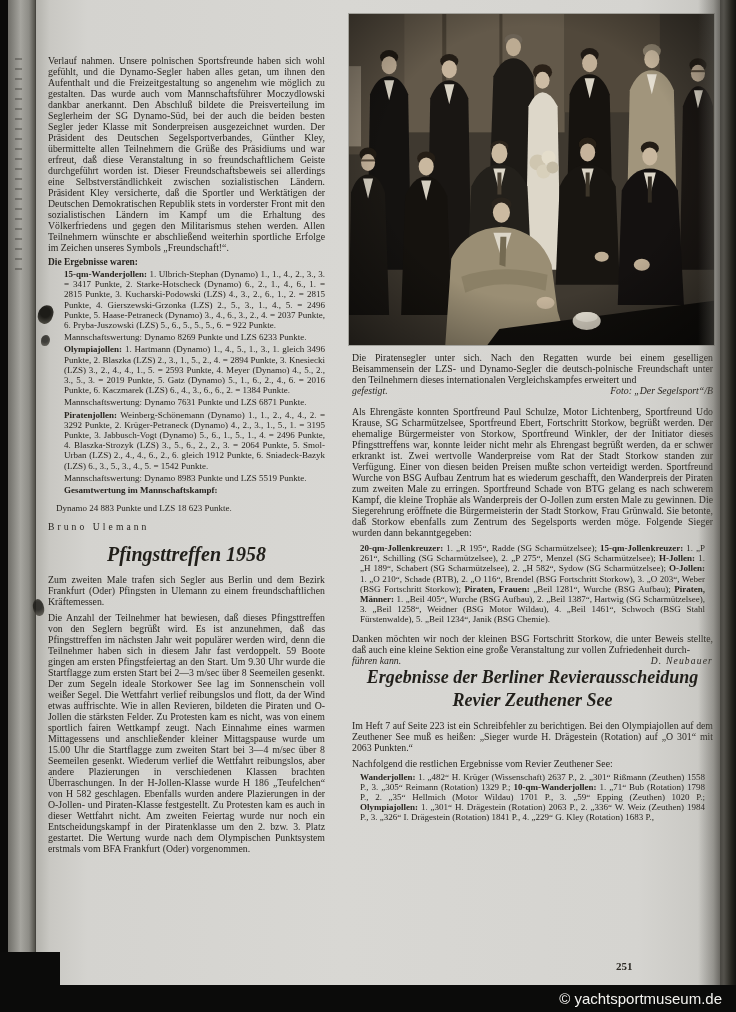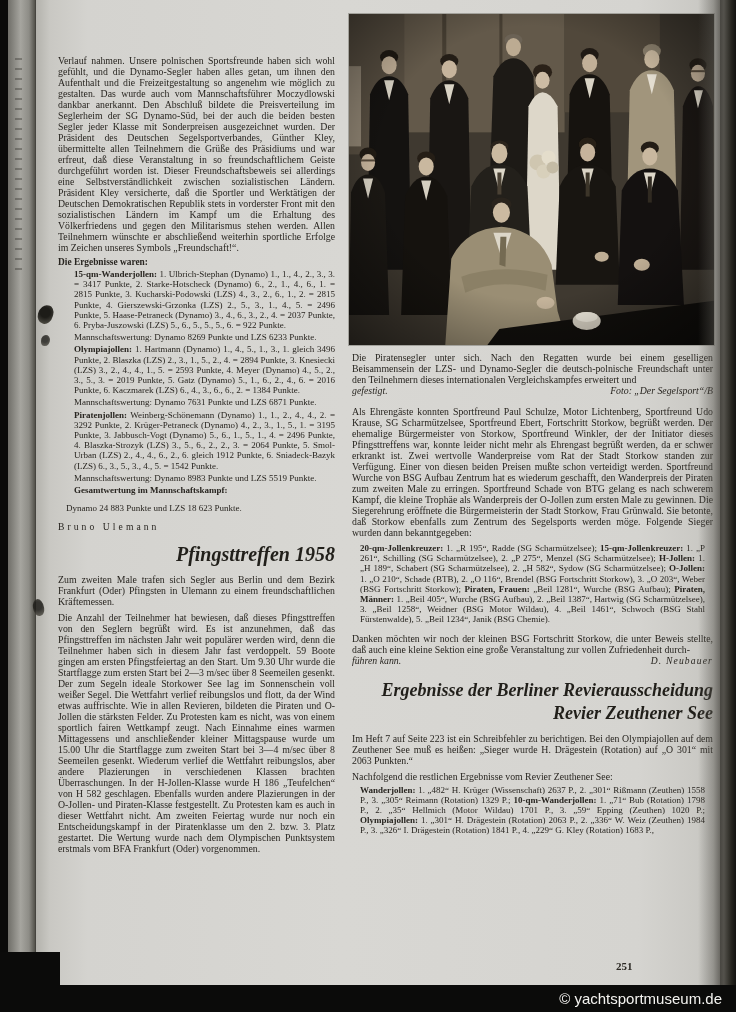--- a/index.html
+++ b/index.html
@@ -24,32 +24,32 @@
   .bottom-bar{position:absolute;left:0;top:985px;width:736px;height:27px;background:#0b0b0a;
     display:flex;align-items:center;justify-content:flex-end;padding-right:14px;box-sizing:border-box;}
   .watermark{color:#f4f3f0;font-family:"Liberation Sans","DejaVu Sans",sans-serif;font-size:15px;}
 
   .blob{position:absolute;background:radial-gradient(circle at 45% 40%,#1d1c18 35%,#504e46 85%,transparent);}
   .blob1{left:38px;top:305px;width:15px;height:19px;border-radius:60% 45% 55% 50%;transform:rotate(14deg);}
   .blob2{left:41px;top:335px;width:9px;height:11px;border-radius:55% 45% 60% 40%;opacity:.8;}
   .blob3{left:33px;top:599px;width:11px;height:17px;border-radius:50% 60% 45% 55%;transform:rotate(-8deg);opacity:.85;}
 
   
-  .col-left{position:absolute;left:58px;top:55px;width:277px;color:#282520;}
+  .col-left{position:absolute;left:48px;top:55px;width:277px;color:#282520;}
   .col-right{position:absolute;left:352px;top:352px;width:361px;color:#282520;}
   .body-text{font-size:9.8px;line-height:11px;text-align:justify;margin:0;}
   .small-text{font-size:9px;line-height:10.2px;text-align:justify;margin:8px;}
   .sec-head{font-size:9.4px;font-weight:bold;margin:4px 0 1px 0;}
   .res{margin:2px 0 0 16px;}
   .byline{text-align:left;font-size:9.6px;letter-spacing:.32em;margin:5px 2px 0 0;}
   .byline2{font-size:9.6px;letter-spacing:.12em;}
-  .script-head{font-style:italic;text-align:right;color:#211f1a;margin:0;
+  .script-head{font-style:italic;text-align:center;color:#211f1a;margin:0;
     font-family:"Liberation Serif","DejaVu Serif",serif;}
   .script-head.h1{font-size:20px;line-height:23px;margin-top:11px;}
-  .script-head.h2{font-size:18px;line-height:22px;margin-top:13px;}
+  .script-head.h2{font-size:18px;line-height:22px;}
   .tail-row{display:flex;justify-content:space-between;font-size:9.8px;line-height:11px;font-style:italic;}
   .mt3{margin-top:3px;} .mt5{margin-top:5px;} .mt8{margin-top:8px;} .mt10{margin-top:10px;}
   .page-number{position:absolute;left:616px;top:960px;font-size:11px;font-weight:bold;color:#2b2823;}
 
   
   .photo{position:absolute;left:349px;top:14px;width:365px;height:331px;box-shadow:0 0 0 1px #a3a29c;}
   .photo svg{display:block;width:100%;height:100%;}
 </style>
 </head>
 <body>

